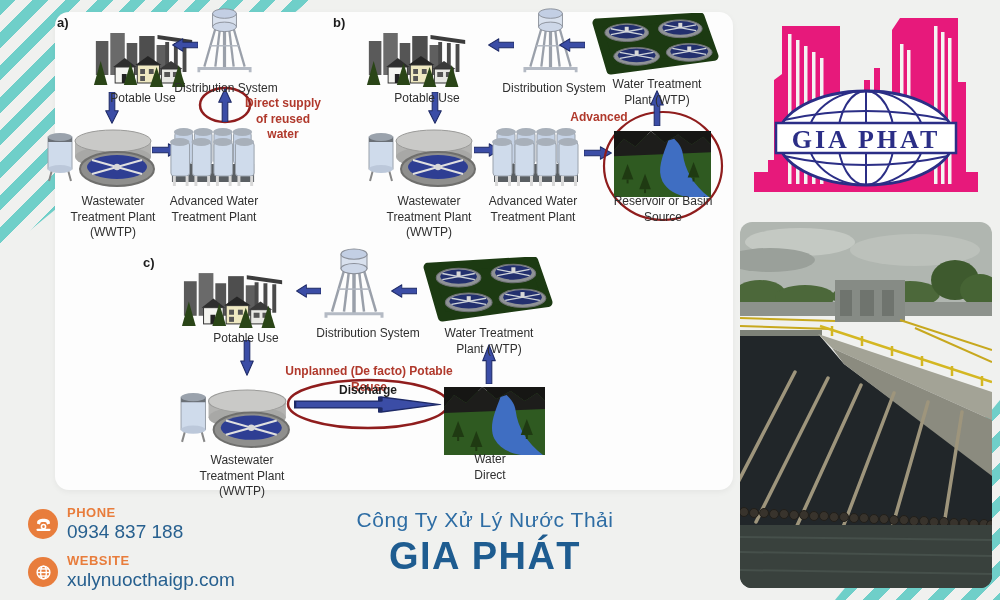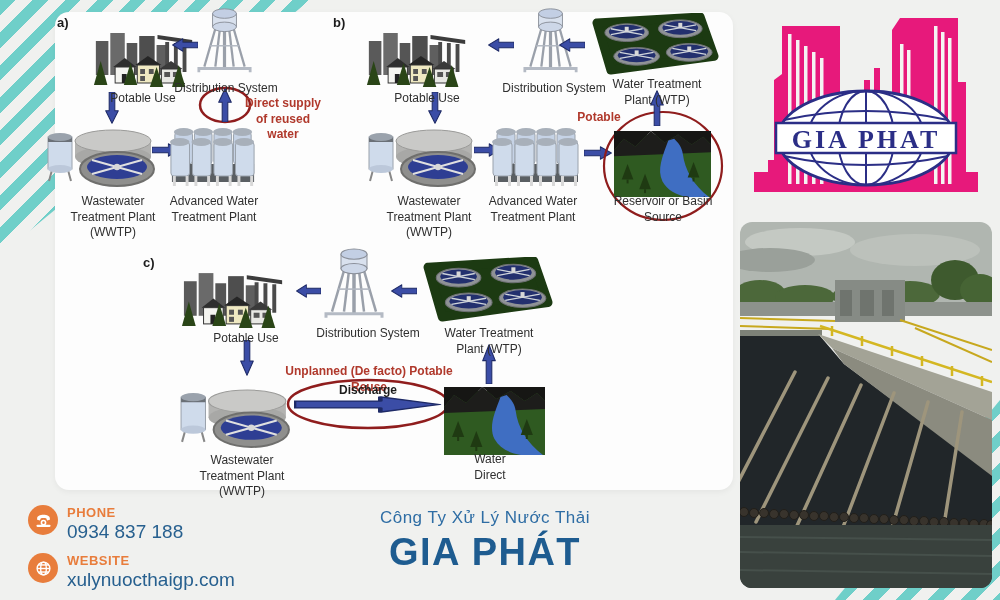--- a/index.html
+++ b/index.html
@@ -20,27 +20,27 @@
   .dkey{position:absolute;z-index:5;font-weight:700;font-size:13px;color:#1c1c1c;}
   .rnote{color:#b0392c;font-weight:600;}
   .dispatch{font-weight:600;color:#1c1c1c;}
   
   .logo{position:absolute;z-index:3;left:748px;top:4px;width:236px;height:192px;}
   
   .photo{position:absolute;z-index:3;left:740px;top:222px;width:252px;height:366px;
          border-radius:12px;overflow:hidden;}
   
   .contact{position:absolute;z-index:5;left:28px;top:505px;}
-  .crow{display:flex;align-items:flex-start;margin-bottom:10px;}
+  .crow{display:flex;align-items:center;margin-bottom:10px;}
   .cicon{width:30px;height:30px;border-radius:50%;background:#e87d3c;color:#fff;
          display:flex;align-items:center;justify-content:center;margin-right:9px;flex:0 0 30px;}
   .clabel{font-size:13px;font-weight:700;color:#e87d3c;letter-spacing:.5px;}
   .cvalue{font-size:19px;color:#27608f;font-weight:500;margin-top:1px;}
   .title{position:absolute;z-index:5;left:250px;top:508px;width:470px;text-align:center;}
-  .title .l1{font-size:17px;font-weight:400;color:#2e6da4;letter-spacing:.5px;}
+  .title .l1{font-size:21px;font-weight:400;color:#2e6da4;letter-spacing:.5px;}
   .title .l2{font-size:38px;font-weight:700;color:#1e5c90;letter-spacing:1.5px;margin-top:3px;}
 </style>
 </head>
 <body>
 
 <div class="page">
 
   <div class="stripes tl"></div>
   <div class="stripes br"></div>
 
@@ -265,21 +265,21 @@
   <div class="dlabel" style="left:97px;top:91px;width:92px">Potable Use</div>
   <div class="dlabel" style="left:170px;top:81px;width:112px">Distribution System</div>
   <div class="dlabel rnote" style="left:244px;top:96px;width:78px">Direct supply of reused water</div>
   <div class="dlabel" style="left:55px;top:194px;width:116px">Wastewater Treatment Plant (WWTP)</div>
   <div class="dlabel" style="left:164px;top:194px;width:100px">Advanced Water Treatment Plant</div>
 
   <div class="dkey" style="left:333px;top:15px">b)</div>
   <div class="dlabel" style="left:381px;top:91px;width:92px">Potable Use</div>
   <div class="dlabel" style="left:498px;top:81px;width:112px">Distribution System</div>
   <div class="dlabel" style="left:606px;top:77px;width:102px">Water Treatment Plant (WTP)</div>
-  <div class="dlabel rnote" style="left:568px;top:110px;width:62px">Potable</div>
+  <div class="dlabel rnote" style="left:568px;top:110px;width:62px">Advanced</div>
   <div class="dlabel" style="left:371px;top:194px;width:116px">Wastewater Treatment Plant (WWTP)</div>
   <div class="dlabel" style="left:482px;top:194px;width:102px">Advanced Water Treatment Plant</div>
   <div class="dlabel" style="left:612px;top:194px;width:102px">Reservoir or Basin Source</div>
 
   <div class="dkey" style="left:143px;top:255px">c)</div>
   <div class="dlabel" style="left:200px;top:331px;width:92px">Potable Use</div>
   <div class="dlabel" style="left:312px;top:326px;width:112px">Distribution System</div>
   <div class="dlabel" style="left:438px;top:326px;width:102px">Water Treatment Plant (WTP)</div>
   <div class="dlabel rnote" style="left:280px;top:364px;width:178px">Unplanned (De facto) Potable Reuse</div>
   <div class="dlabel dispatch" style="left:328px;top:383px;width:80px">Discharge</div>

